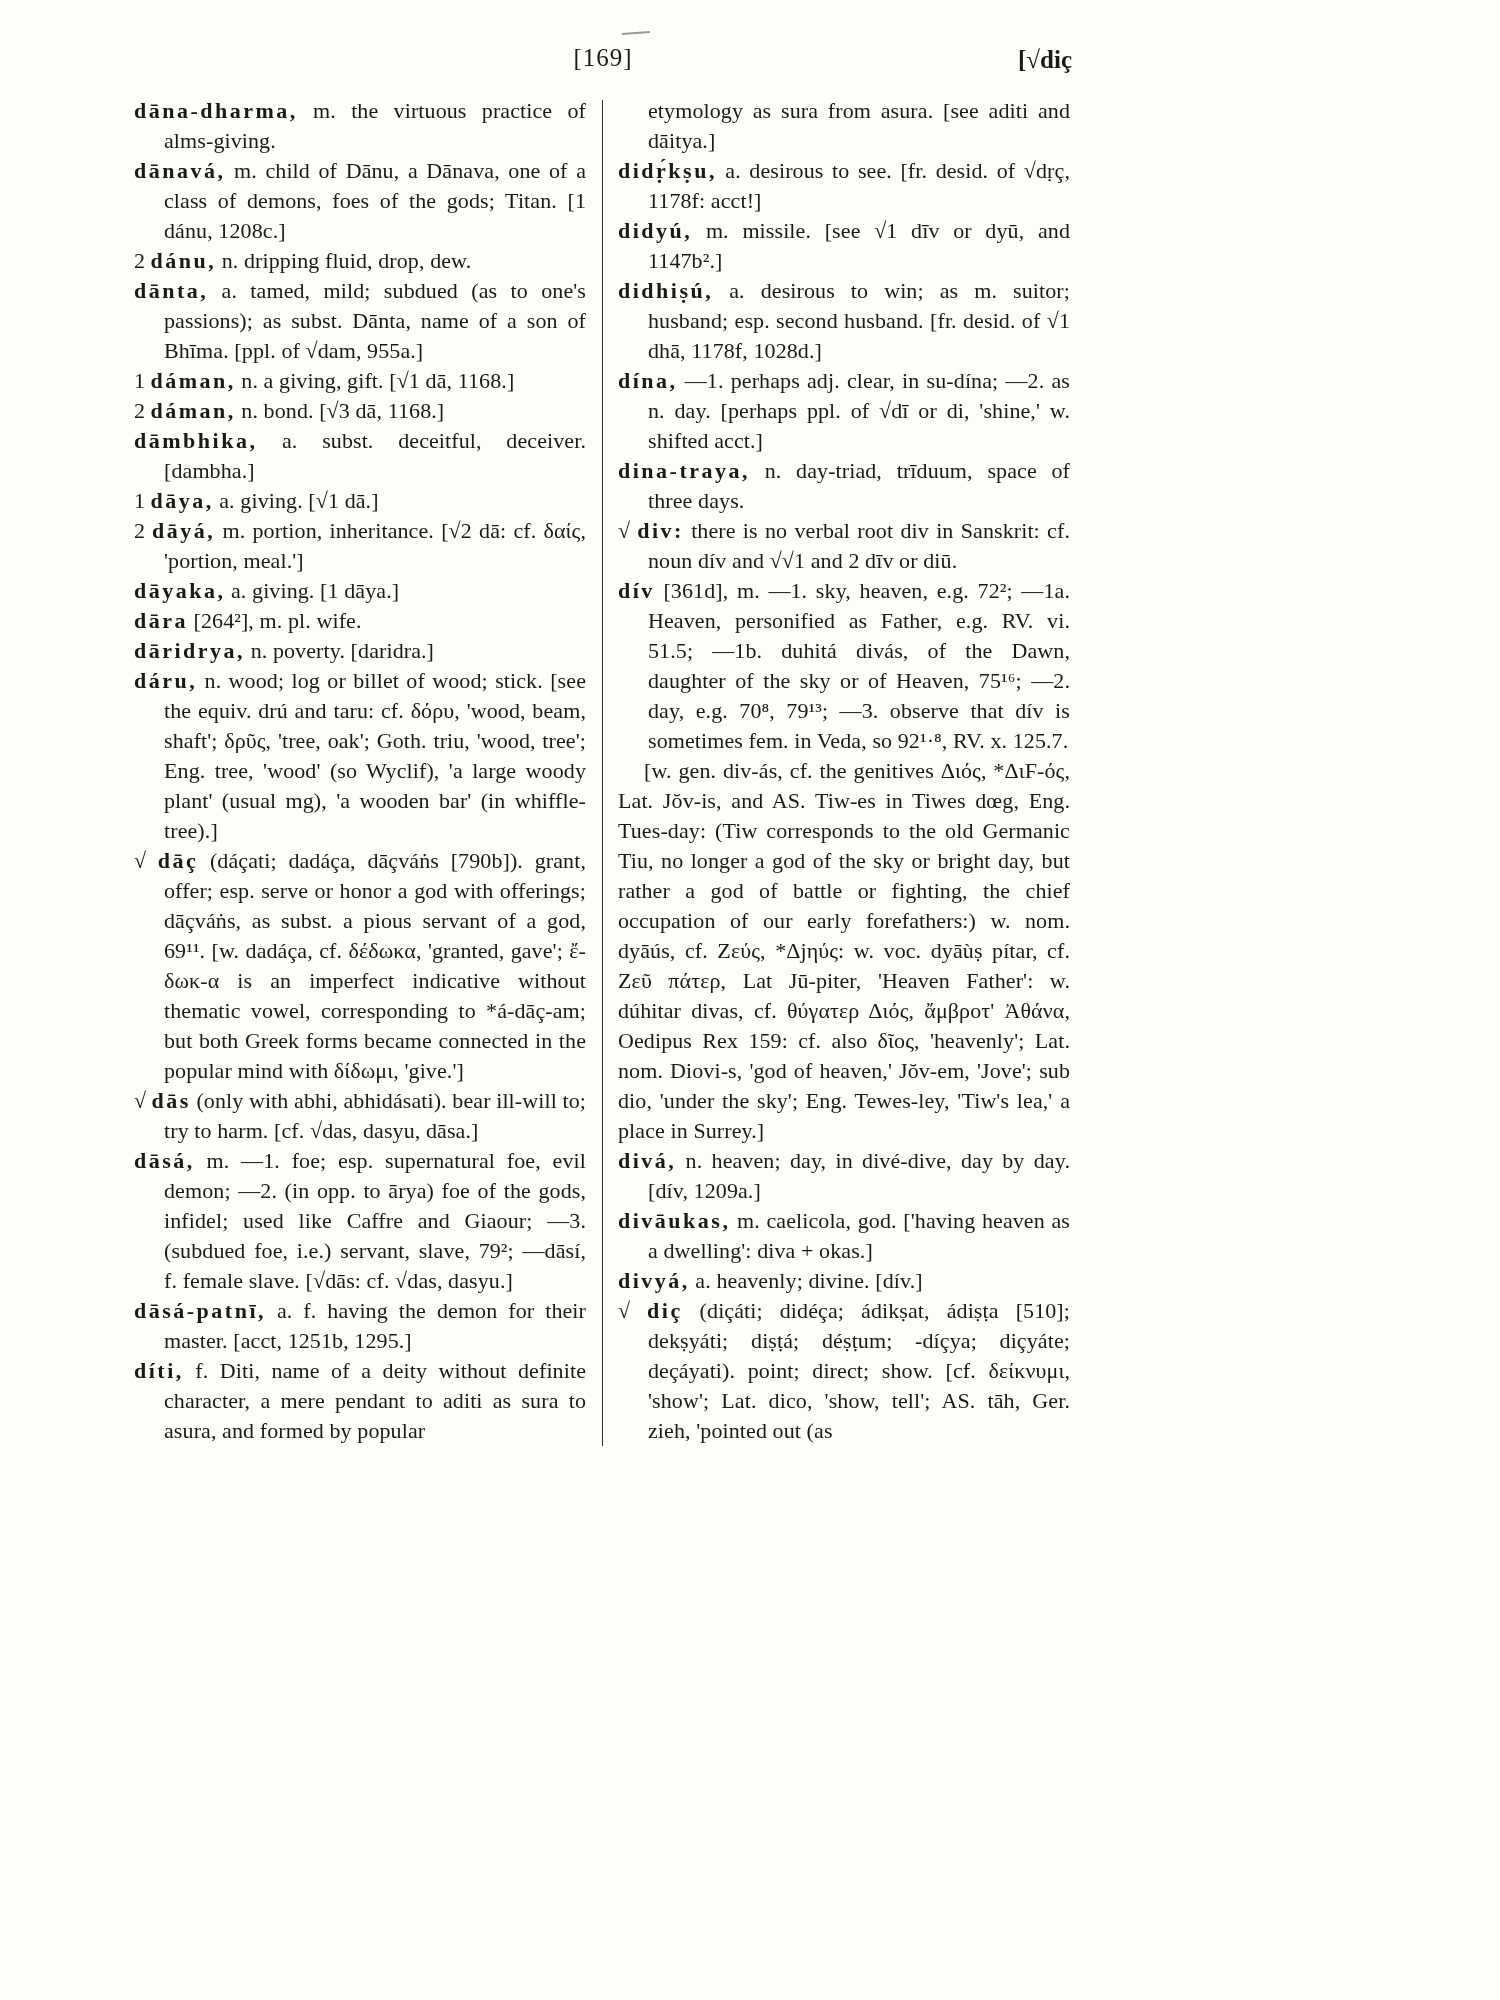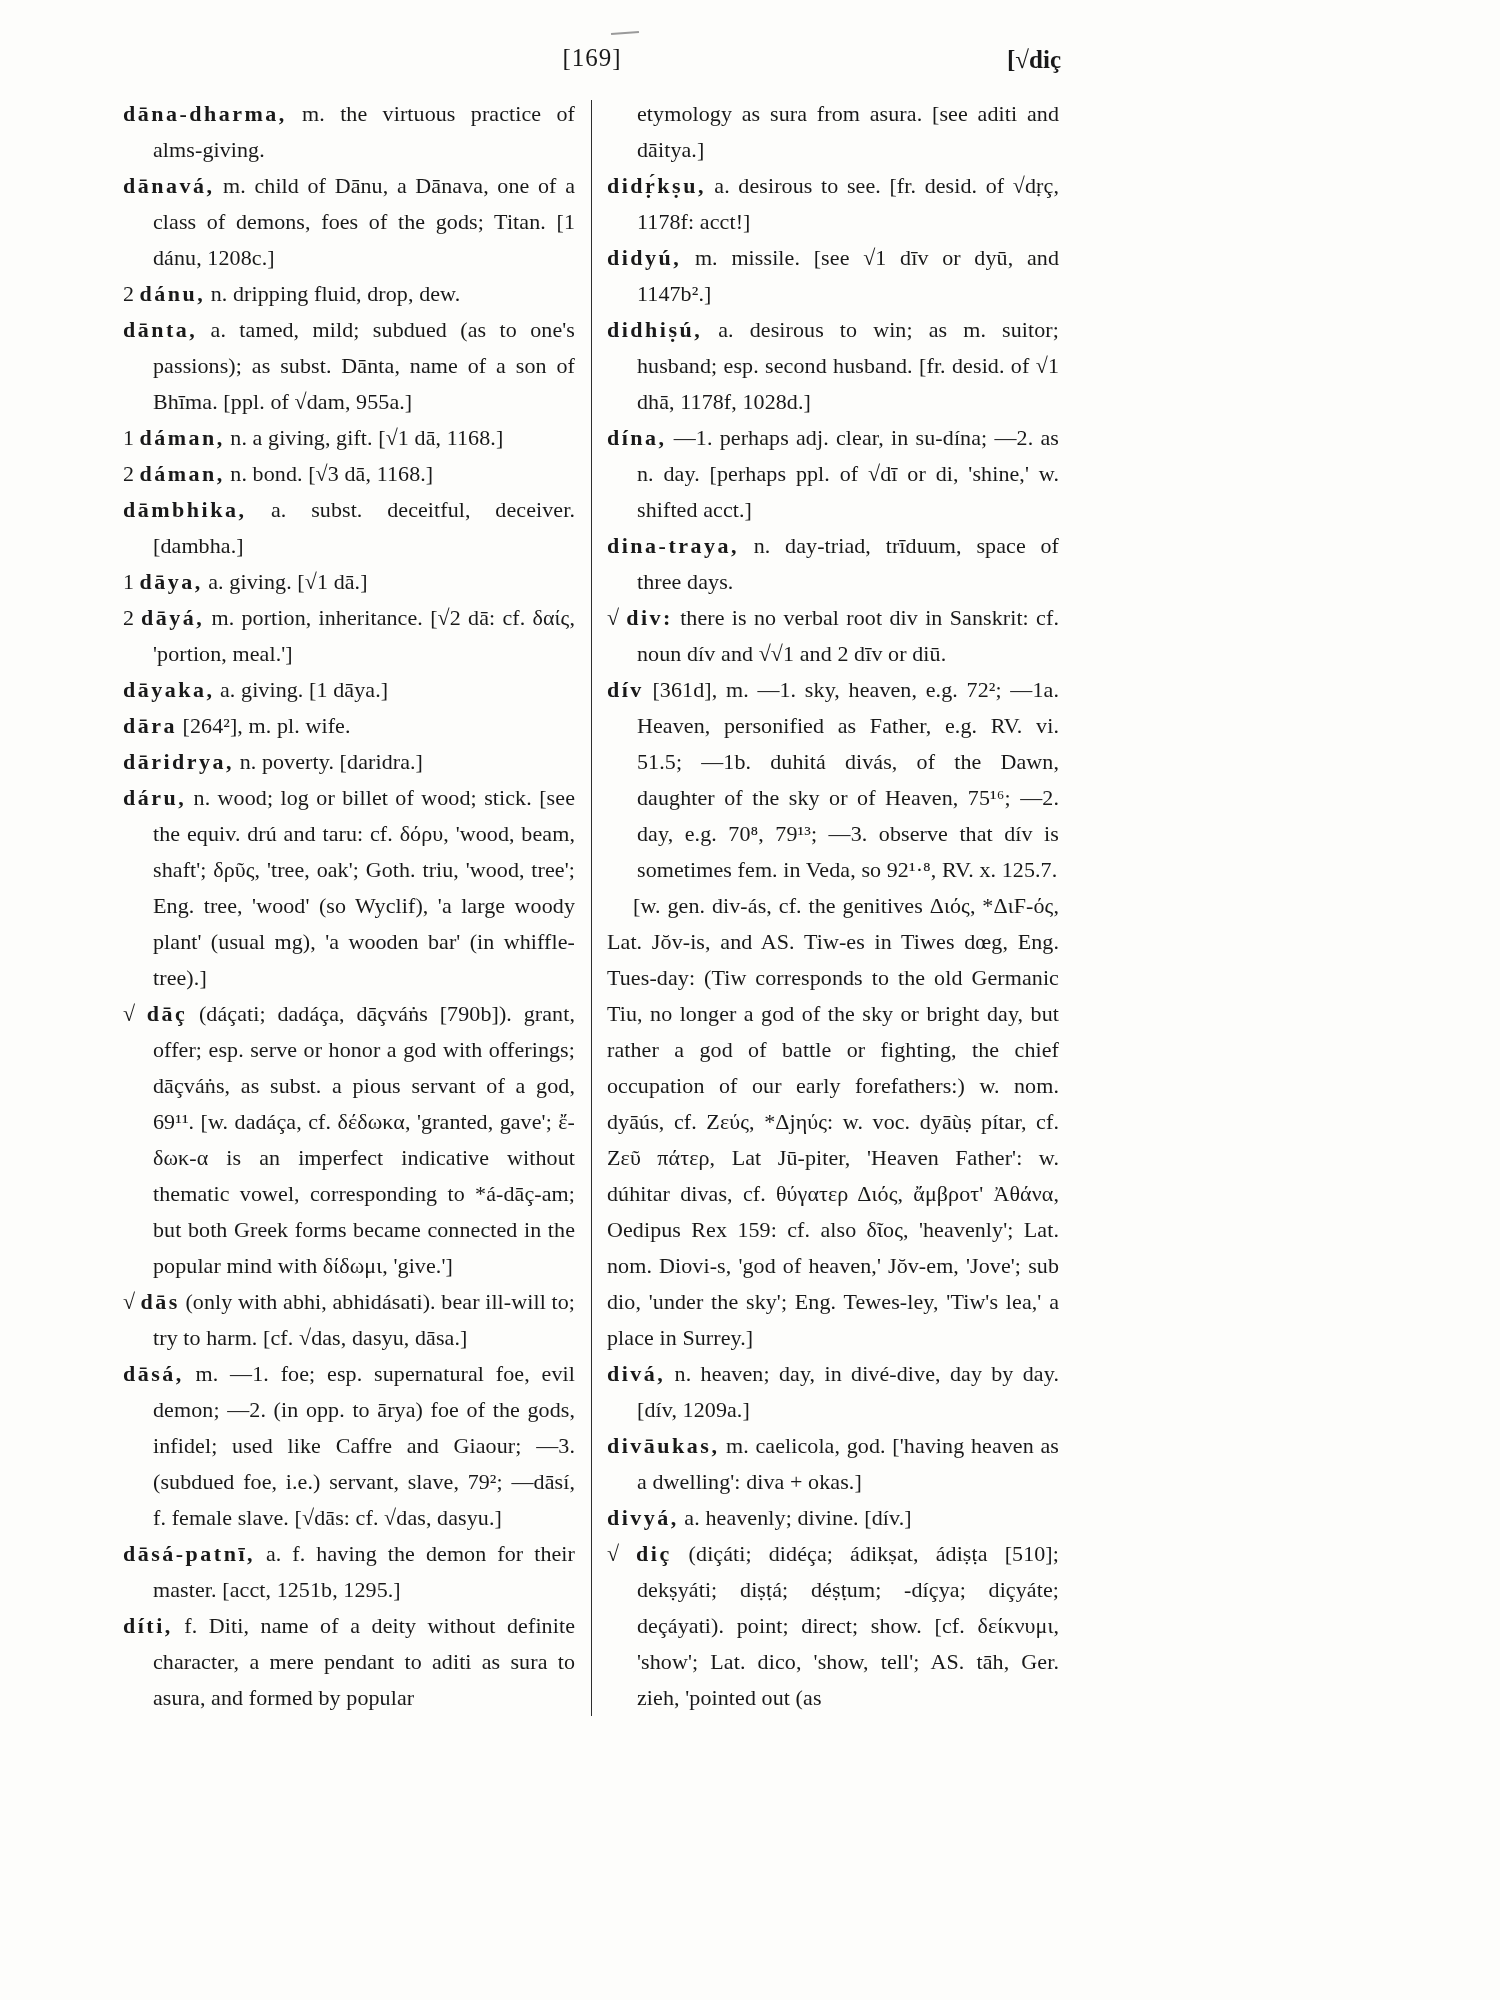--- a/index.html
+++ b/index.html
@@ -7,21 +7,21 @@
     width: 1500px;
     height: 2000px;
     background: #fdfdfb;
     overflow: hidden;
     position: relative;
     font-family: "Liberation Serif", "DejaVu Serif", serif;
     color: #191919;
   }
   .page {
     position: absolute;
-    left: 123px;
+    left: 134px;
     top: 44px;
     width: 938px;
   }
   .scan-artifact {
     position: absolute;
     top: -12px;
     left: 488px;
     width: 28px;
     height: 2px;
     background: #9a9a9a;
@@ -44,21 +44,21 @@
     top: 2px;
     font-weight: bold;
   }
   .columns {
     display: flex;
     margin-top: 8px;
   }
   .col {
     width: 452px;
     font-size: 22px;
-    line-height: 36px;
+    line-height: 30px;
     text-align: justify;
   }
   .divider {
     width: 1px;
     background: #2e2e2e;
     margin: 4px 15px 0 16px;
   }
   .para { margin: 0; }
   .para.entry { padding-left: 30px; text-indent: -30px; }
   .para.continuation { padding-left: 30px; text-indent: 0; }

